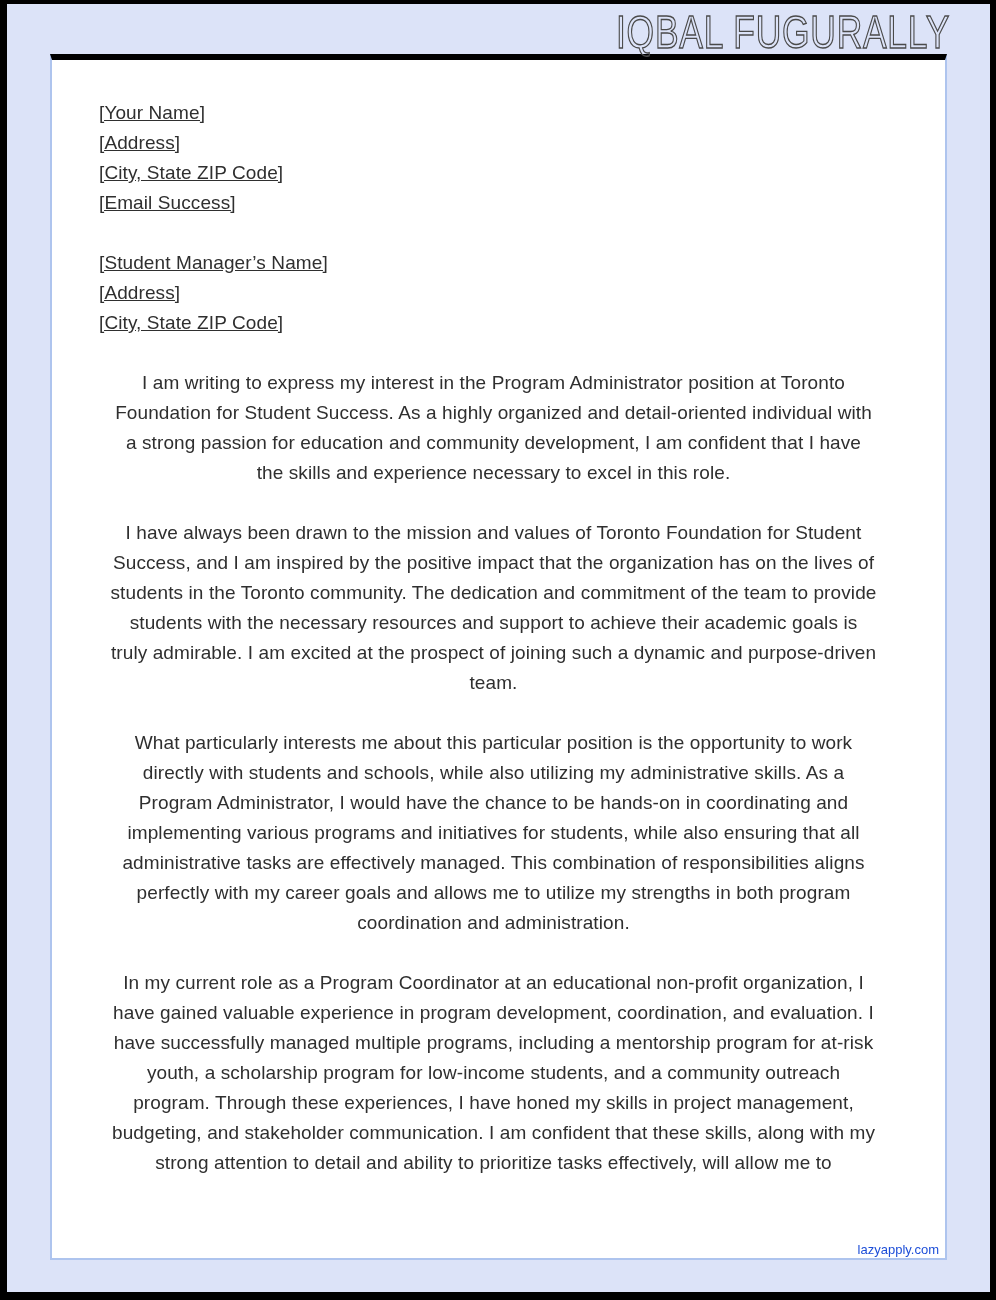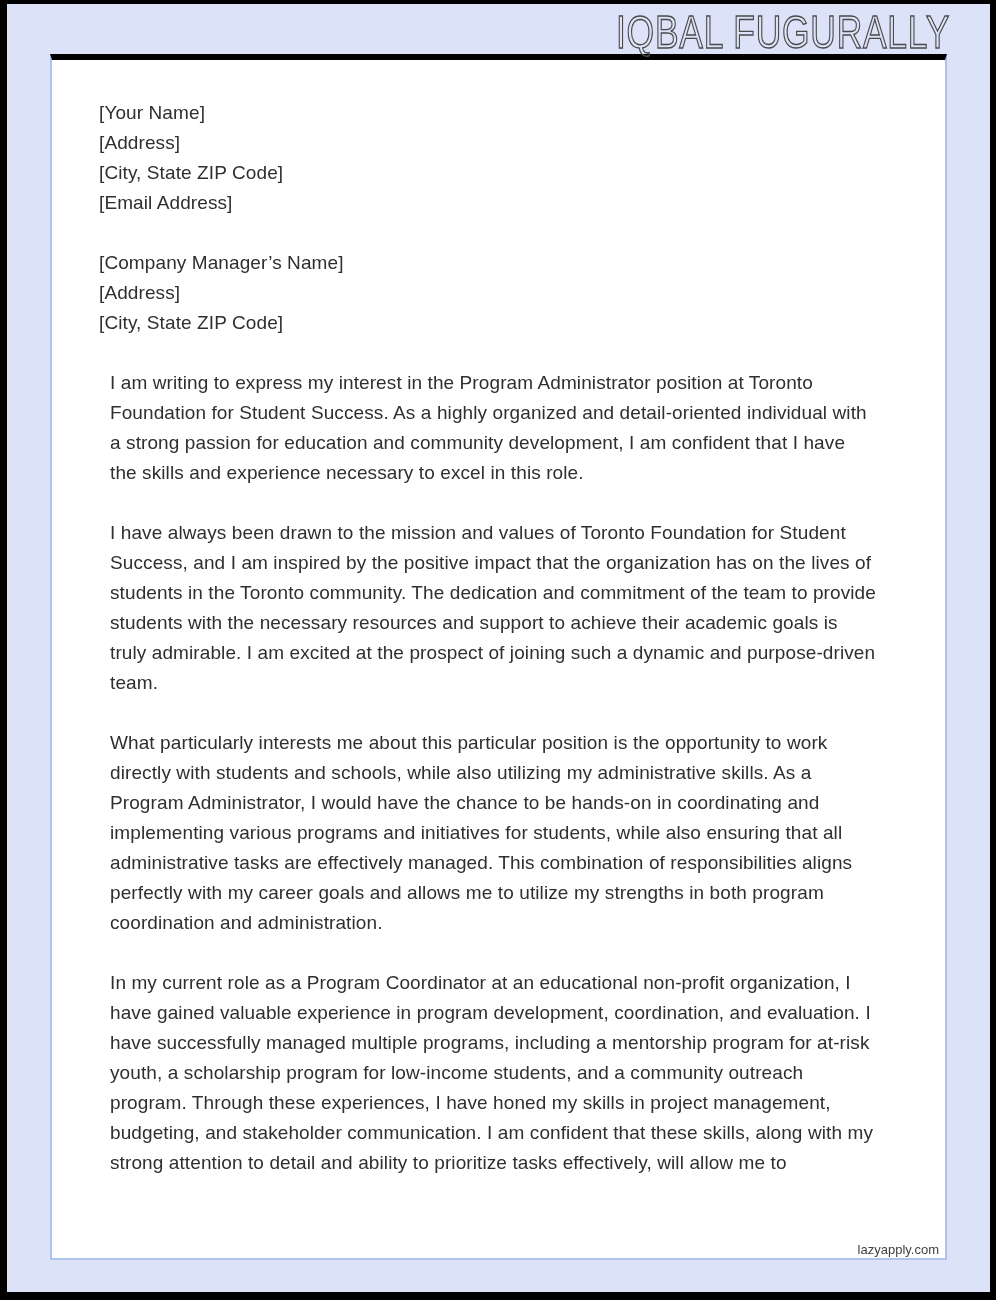--- a/index.html
+++ b/index.html
@@ -38,29 +38,29 @@
 
   .letter {
     padding: 38px 0 0 47px;
     width: 778px;
     font-size: 19px;
     line-height: 30px;
     color: #2f2f2f;
     letter-spacing: 0.1px;
   }
   .block { margin: 0 0 30px 0; }
-  .line  { min-height: 30px; }
-  .para  { margin: 0 0 30px 11px; }
+  .line  { min-height: 30px; text-decoration: underline; }
+  .para  { margin: 0 0 30px 11px; text-align: center; }
 
   .watermark {
     position: absolute;
     right: 6px; bottom: 1px;
     font-size: 13px;
     line-height: 15px;
-    color: #404040;
+    color: #1d4ed8;
     z-index: 3;
     background: transparent;
   }
 </style>
 </head>
 <body>
 
 <div class="frame frame-top"></div>
 <div class="frame frame-left"></div>
 <div class="frame frame-right"></div>
@@ -72,25 +72,25 @@
   </svg>
 </div>
 
 <div class="page">
   <div class="letter">
 
     <div class="block">
       <div class="line">[Your Name]</div>
       <div class="line">[Address]</div>
       <div class="line">[City, State ZIP Code]</div>
-      <div class="line">[Email Address]</div>
+      <div class="line">[Email Success]</div>
     </div>
 
     <div class="block">
-      <div class="line">[Company Manager’s Name]</div>
+      <div class="line">[Student Manager’s Name]</div>
       <div class="line">[Address]</div>
       <div class="line">[City, State ZIP Code]</div>
     </div>
 
 
     <p class="para">I am writing to express my interest in the Program Administrator position at Toronto Foundation for Student Success. As a highly organized and detail-oriented individual with a strong passion for education and community development, I am confident that I have the skills and experience necessary to excel in this role.</p>
     <p class="para">I have always been drawn to the mission and values of Toronto Foundation for Student Success, and I am inspired by the positive impact that the organization has on the lives of students in the Toronto community. The dedication and commitment of the team to provide students with the necessary resources and support to achieve their academic goals is truly admirable. I am excited at the prospect of joining such a dynamic and purpose-driven team.</p>
     <p class="para">What particularly interests me about this particular position is the opportunity to work directly with students and schools, while also utilizing my administrative skills. As a Program Administrator, I would have the chance to be hands-on in coordinating and implementing various programs and initiatives for students, while also ensuring that all administrative tasks are effectively managed. This combination of responsibilities aligns perfectly with my career goals and allows me to utilize my strengths in both program coordination and administration.</p>
     <p class="para">In my current role as a Program Coordinator at an educational non-profit organization, I have gained valuable experience in program development, coordination, and evaluation. I have successfully managed multiple programs, including a mentorship program for at-risk youth, a scholarship program for low-income students, and a community outreach program. Through these experiences, I have honed my skills in project management, budgeting, and stakeholder communication. I am confident that these skills, along with my strong attention to detail and ability to prioritize tasks effectively, will allow me to</p>
 

